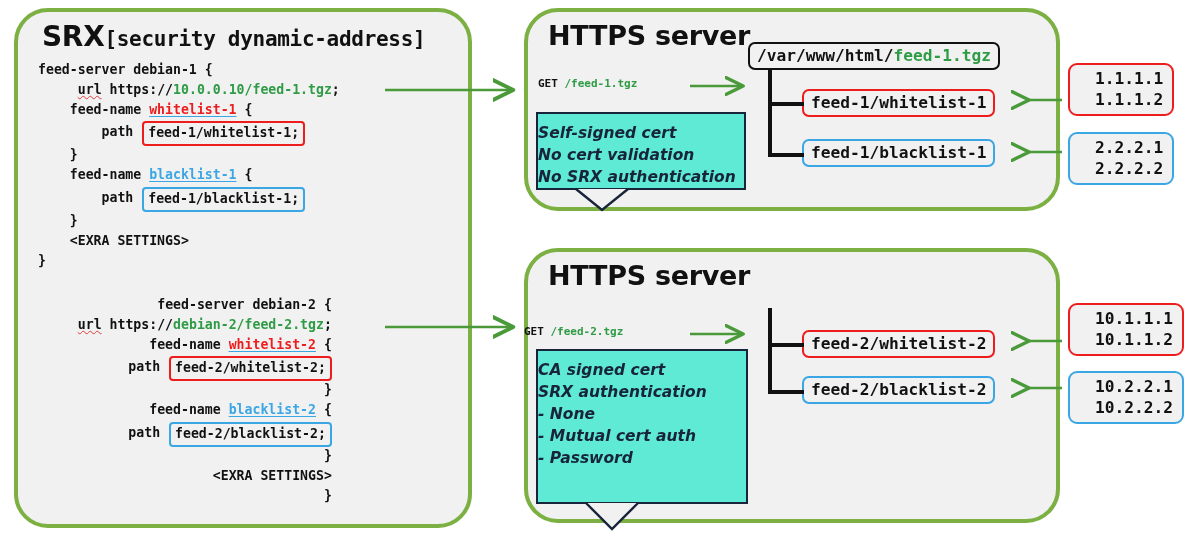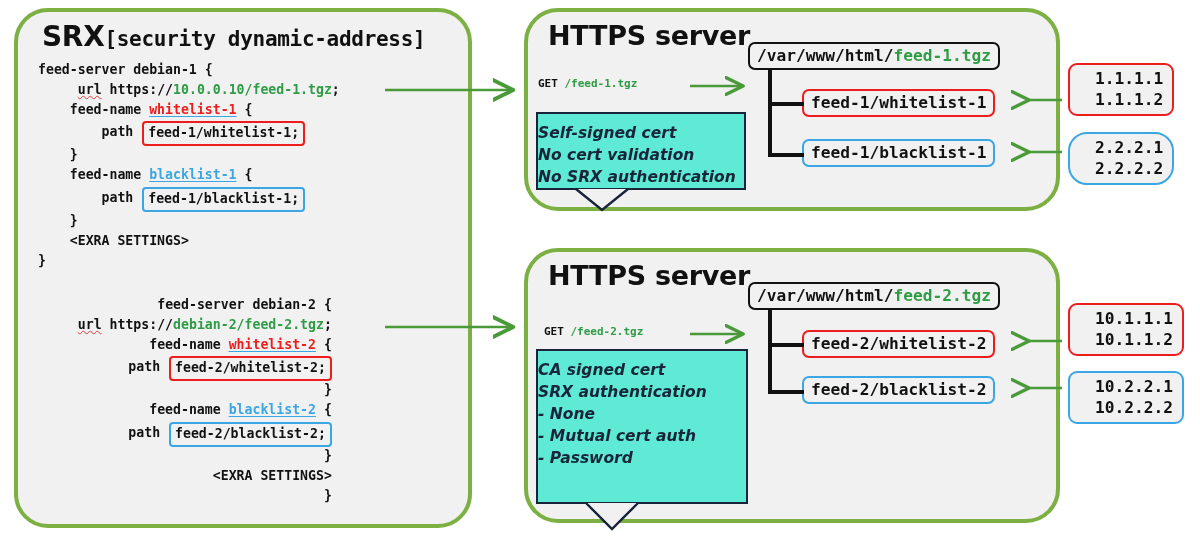--- a/index.html
+++ b/index.html
@@ -76,21 +76,21 @@
   .pathbox.red{border:2px solid #ee1d1d;}
   .pathbox.blue{border:2px solid #3aa6e4;}
 
   
   .getline{
     position:absolute;
     font-family:"DejaVu Sans Mono","Liberation Mono",monospace;
     font-size:11px;font-weight:bold;color:#111;white-space:nowrap;
   }
   #get-1{left:538px;top:77px;}
-  #get-2{left:544px;top:325px;}
+  #get-2{left:524px;top:325px;}
   .getline .g{color:#2e9b45;}
 
   
   .callout{
     position:absolute;
     background:#5eead4;
     border:2px solid #17243a;
     box-sizing:border-box;
     font-family:"DejaVu Sans",sans-serif;
     font-weight:bold;font-style:italic;
@@ -140,21 +140,21 @@
     border-radius:9px;
     padding:3px 9px 4px 25px;
     box-sizing:border-box;
     line-height:21px;
     white-space:nowrap;
     text-align:left;
   }
   .ipbox.redb{border:2.5px solid #ee1d1d;}
   .ipbox.blueb{border:2.5px solid #3aa6e4;}
   #ip-wl-1{left:1068px;top:63px;}
-  #ip-bl-1{left:1068px;top:132px;border-radius:19px;}
+  #ip-bl-1{left:1068px;top:132px;}
   #ip-wl-2{left:1068px;top:303px;}
   #ip-bl-2{left:1068px;top:371px;}
 
   
   #arrows{position:absolute;left:0;top:0;width:1200px;height:536px;pointer-events:none;}
 </style>
 </head>
 <body>
 
 <div class="stage">
@@ -227,21 +227,20 @@
     <div>CA signed cert</div>
     <div>SRX authentication</div>
     <div>- None</div>
     <div>- Mutual cert auth</div>
     <div>- Password</div>
   </div>
   <svg class="tail" id="tail-2" viewBox="0 0 212 32">
     <polyline points="46,1 72,27 98,1" fill="#f1f1f1" stroke="#17243a" stroke-width="2.4"></polyline>
   </svg>
 
-  <div class="nodebox blackb" id="path-2"><span>/var/www/html/</span><span class="g">feed-2.tgz</span></div>
   <div class="nodebox redb" id="wl-2">feed-2/whitelist-2</div>
   <div class="nodebox blueb" id="bl-2">feed-2/blacklist-2</div>
 
   <div class="tline" style="left:768px;top:308px;width:3.5px;height:86px;"></div>
   <div class="tline" style="left:768px;top:343px;width:36px;height:3.5px;"></div>
   <div class="tline" style="left:768px;top:390px;width:36px;height:3.5px;"></div>
 
   <div class="ipbox redb" id="ip-wl-2">
     <div>10.1.1.1</div>
     <div>10.1.1.2</div>

